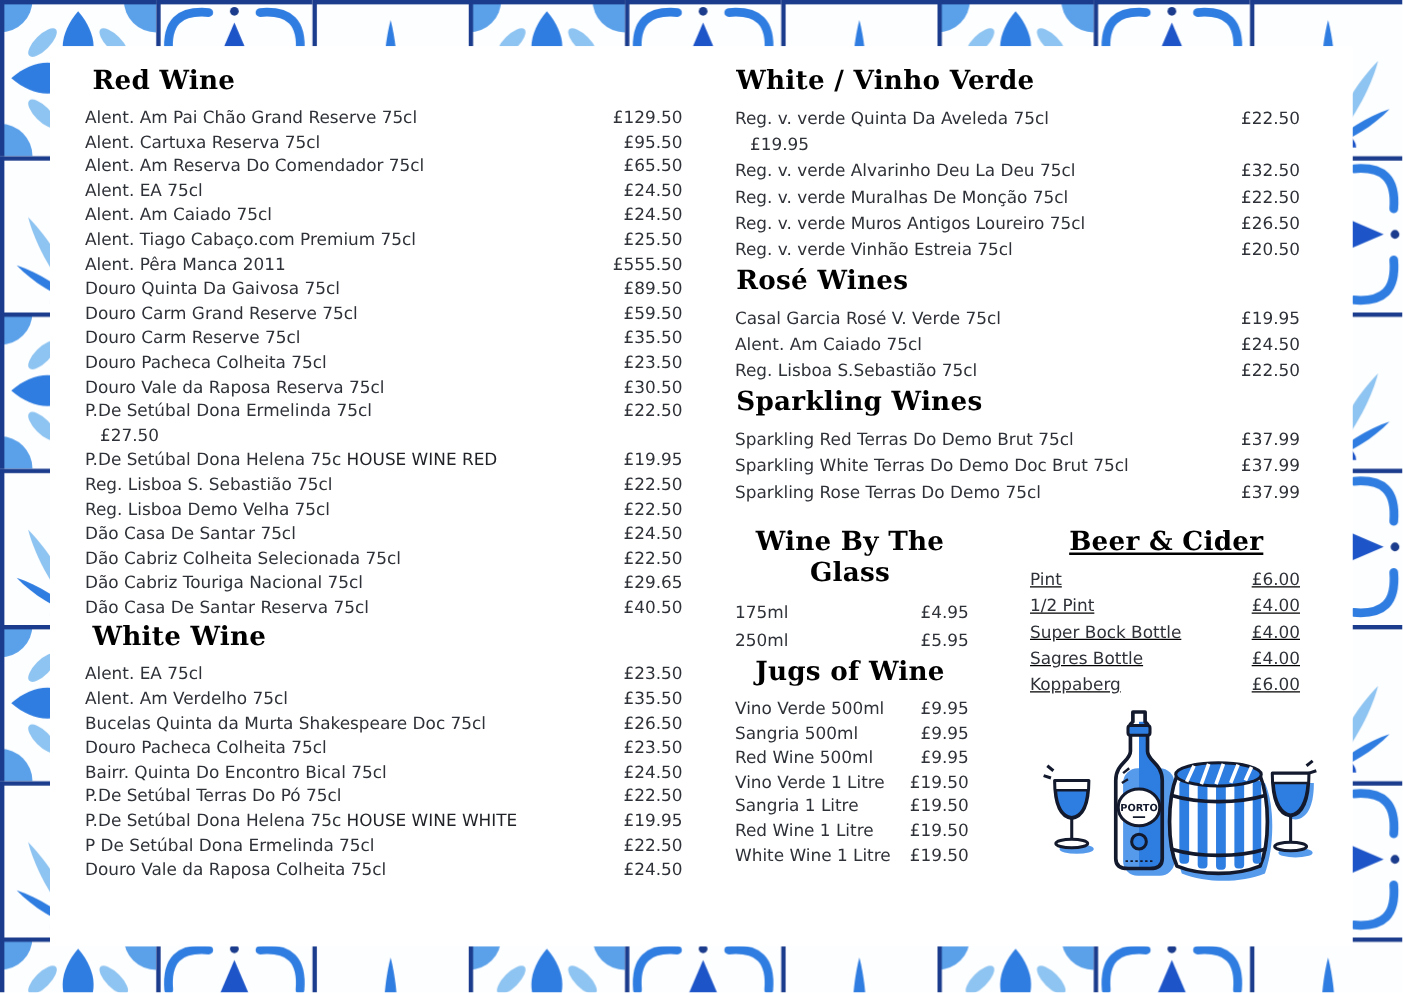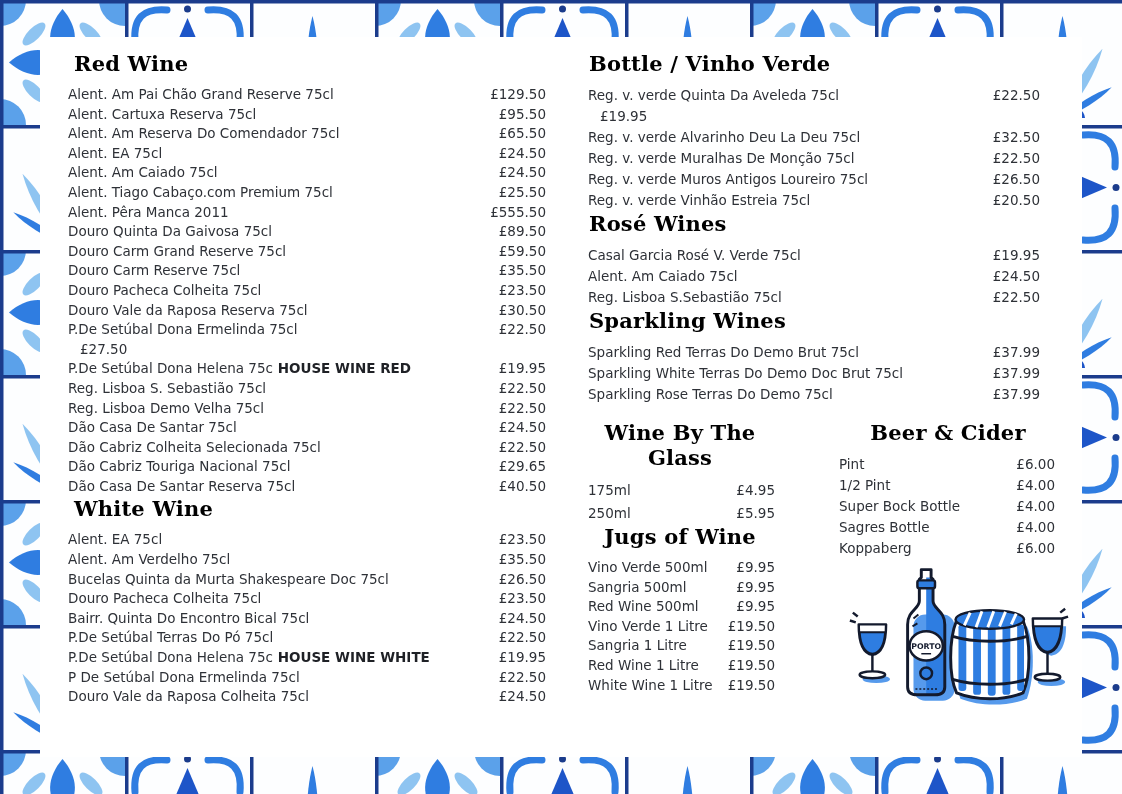--- a/index.html
+++ b/index.html
@@ -23,25 +23,25 @@
   }
   .mt{margin-top:15px;}
   .list{display:block;}
   .item-row{
     display:flex;justify-content:space-between;align-items:flex-start;
     font-size:13.5px;color:#2e3137;line-height:19.6px;
   }
   .roomy .item-row{line-height:21px;}
   .wide-rows .item-row{line-height:22.5px;}
   .indent{padding-left:5px;}
-  .item-name b{font-weight:700;color:#1f2126;}
+  .item-name b{font-weight:400;color:#1f2126;}
   .item-price{white-space:nowrap;padding-left:12px;}
   .duo{display:flex;margin-top:15px;}
   .sub-left{width:192px;flex:none;}
-  .sub-right{width:216px;flex:none;margin-left:64px;}
+  .sub-right{width:216px;flex:none;margin-left:49px;text-decoration:underline;}
   .sub-left h2.sec,.sub-right h2.sec{margin-left:2px;text-align:center;}
   .illustration{margin-top:4px;margin-left:6px;display:block;}
 </style>
 </head>
 <body>
 
 <svg class="bg-svg" width="1122" height="794" viewBox="0 0 1122 794" aria-hidden="true">
   <defs>
     <path id="cq" d="M0 0 L26 0 A26 26 0 0 1 0 26 Z"></path>
     <g id="tA">
@@ -229,21 +229,21 @@
           <span class="item-price">£22.50</span>
         </div>
         <div class="item-row">
           <span class="item-name">Douro Vale da Raposa Colheita 75cl</span>
           <span class="item-price">£24.50</span>
         </div>
       </div>
   </div>
 
   <div class="col col-right">
-    <h2 class="sec">Bottle / Vinho Verde</h2>
+    <h2 class="sec">White / Vinho Verde</h2>
     <div class="list roomy indent">
         <div class="item-row">
           <span class="item-name">Reg. v. verde Quinta Da Aveleda  75cl</span>
           <span class="item-price">£22.50</span>
         </div>
         <div class="item-row">
           <span class="item-price">£19.95</span>
         </div>
         <div class="item-row">
           <span class="item-name">Reg. v. verde Alvarinho Deu La Deu  75cl</span>

